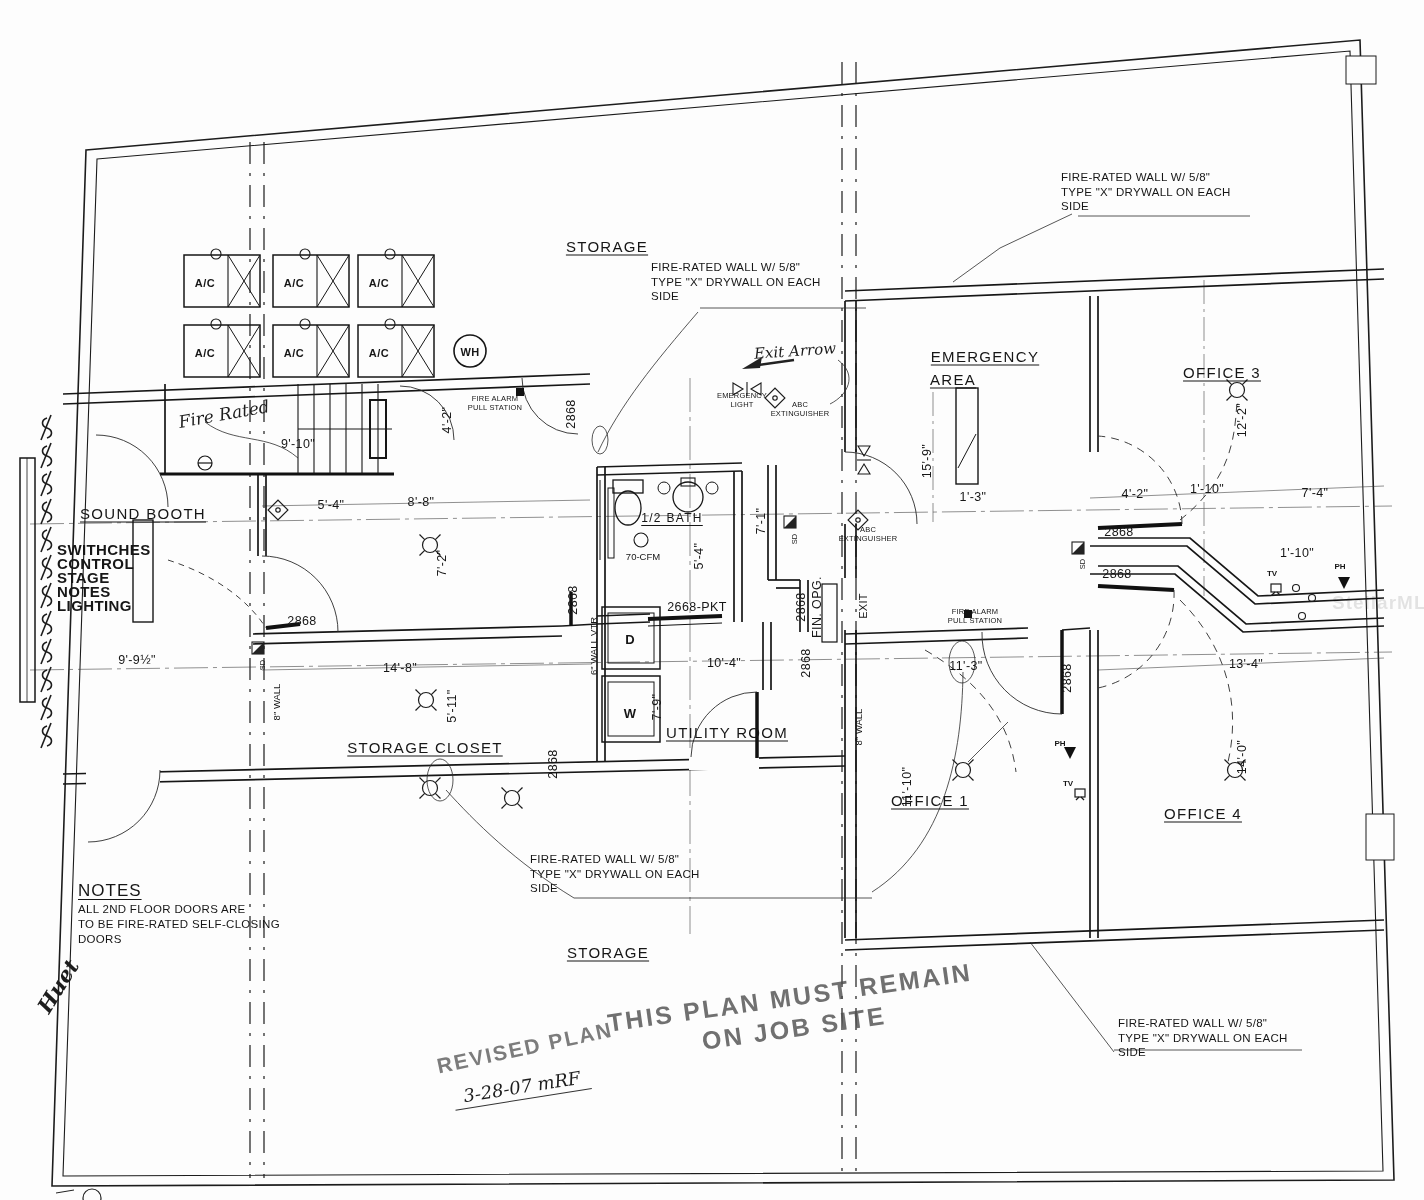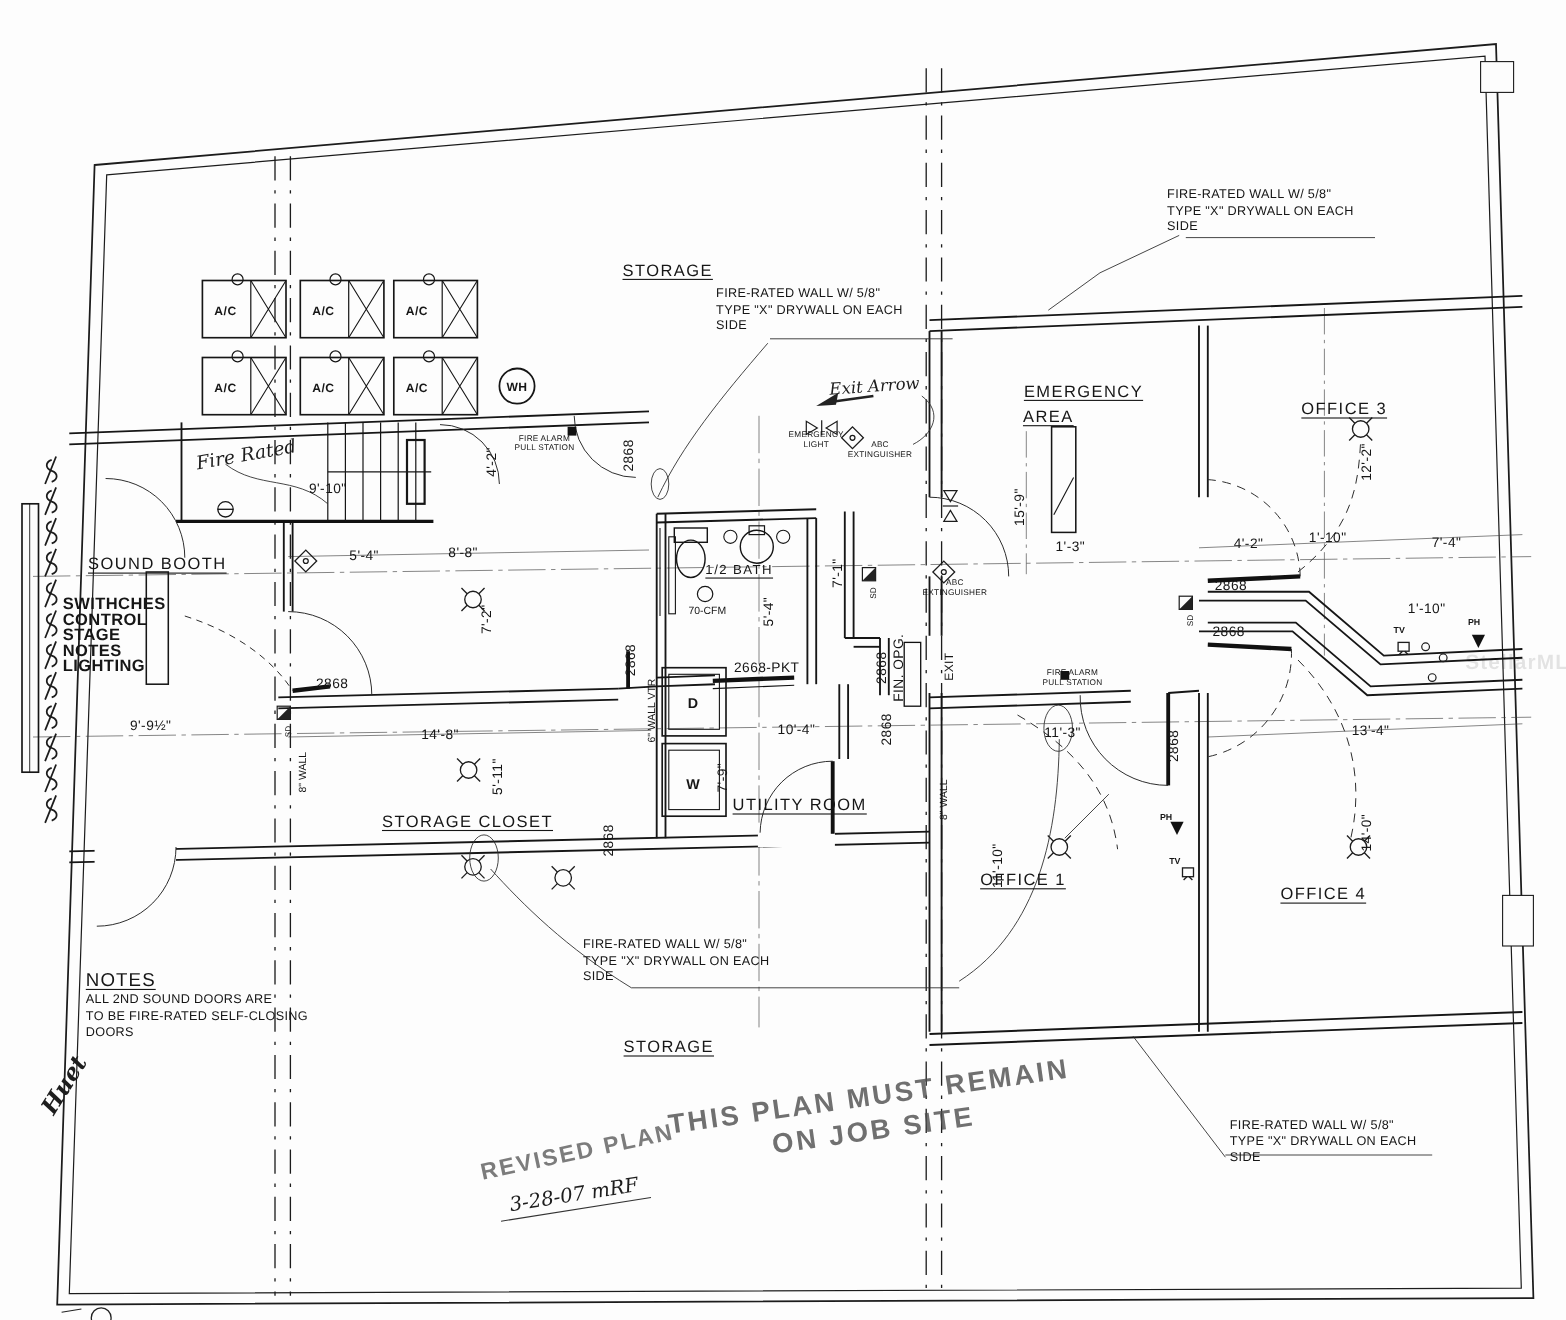--- a/index.html
+++ b/index.html
@@ -449,21 +449,21 @@
   <span>SIDE</span>
 </div>
 <div class="lbl firenote" style="left:1118px;top:1016px">
   <span>FIRE-RATED WALL W/ 5/8"</span>
   <span>TYPE "X" DRYWALL ON EACH</span>
   <span>SIDE</span>
 </div>
 
 <div class="lbl notesblk" style="left:78px;top:883px">
   <span class="t">NOTES</span>
-  <span>ALL 2ND SOUND DOORS ARE</span>
+  <span>ALL 2ND FLOOR DOORS ARE</span>
   <span>TO BE FIRE-RATED SELF-CLOSING</span>
   <span>DOORS</span>
 </div>
 
 <div class="lbl swblk" style="left:57px;top:543px">
   <span>SWITHCHES</span>
   <span>CONTROL</span>
   <span>STAGE</span>
   <span>NOTES</span>
   <span>LIGHTING</span>

